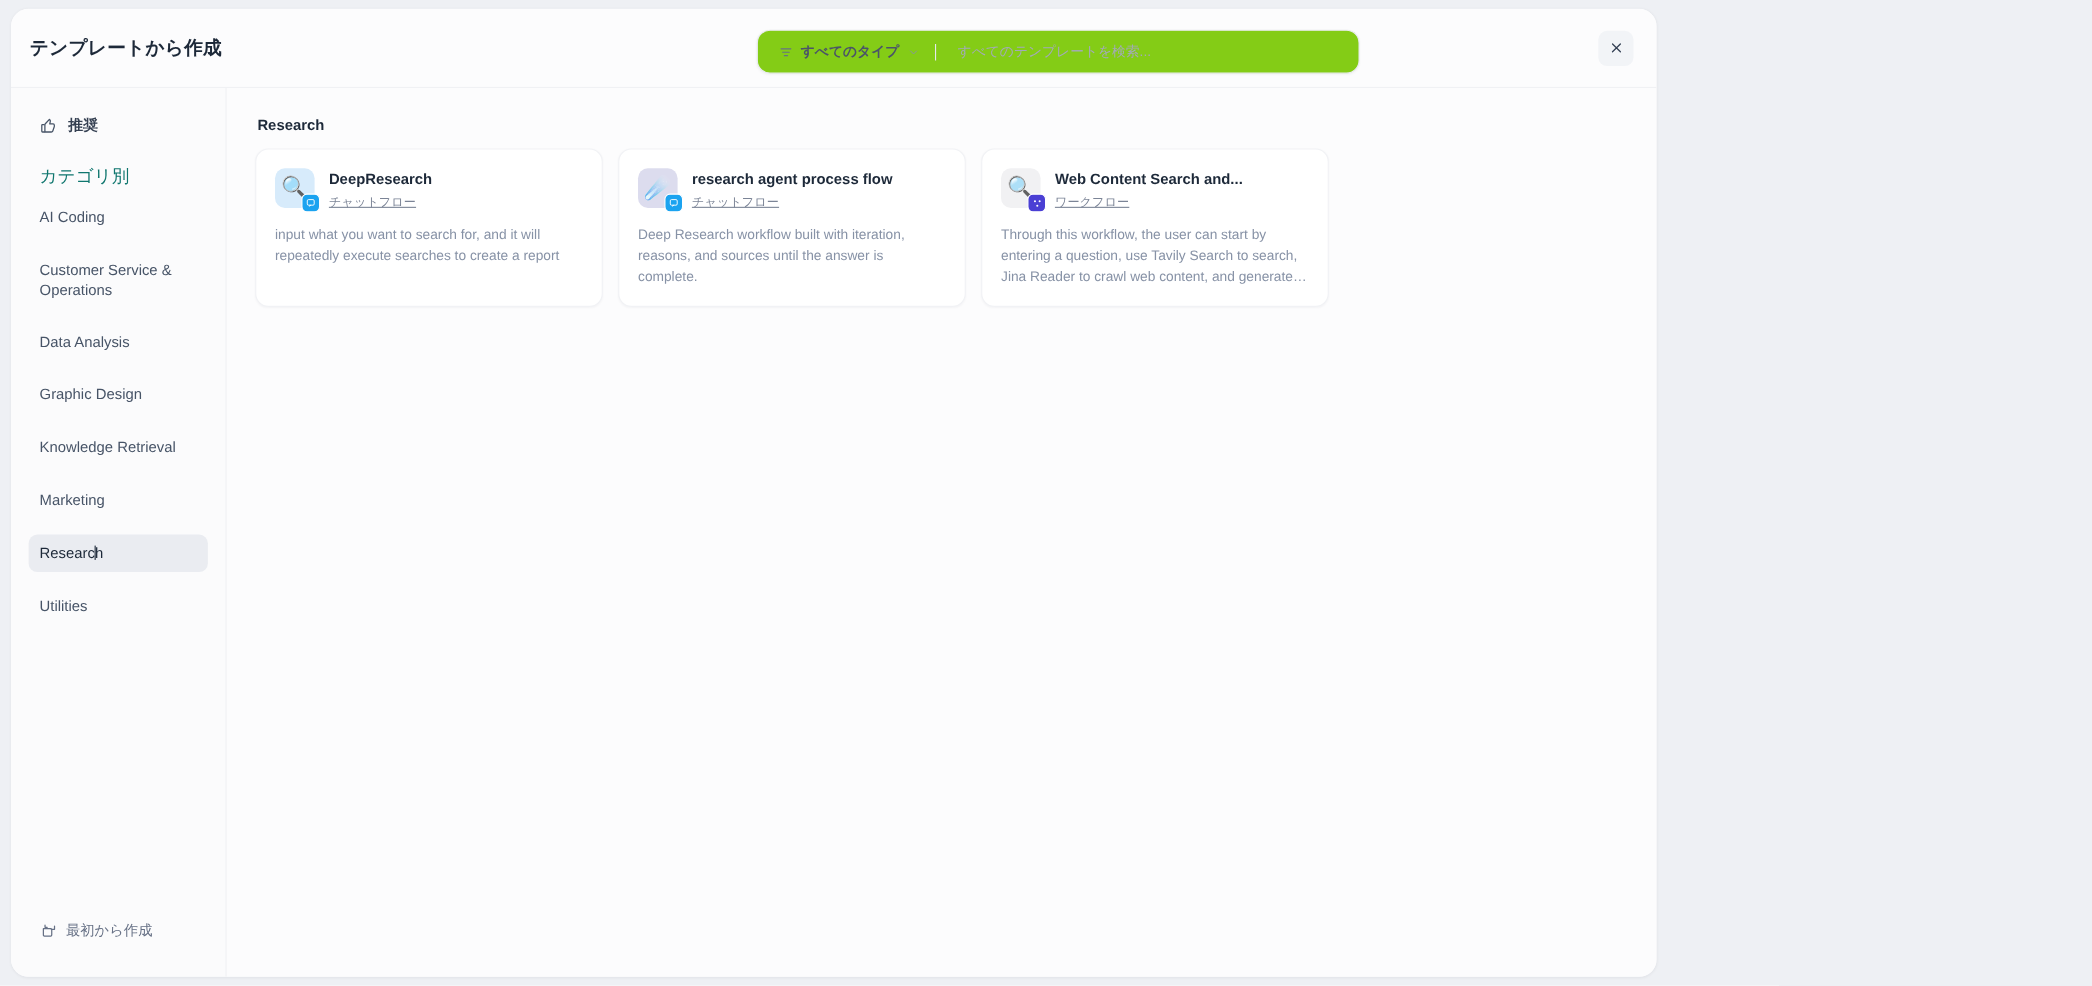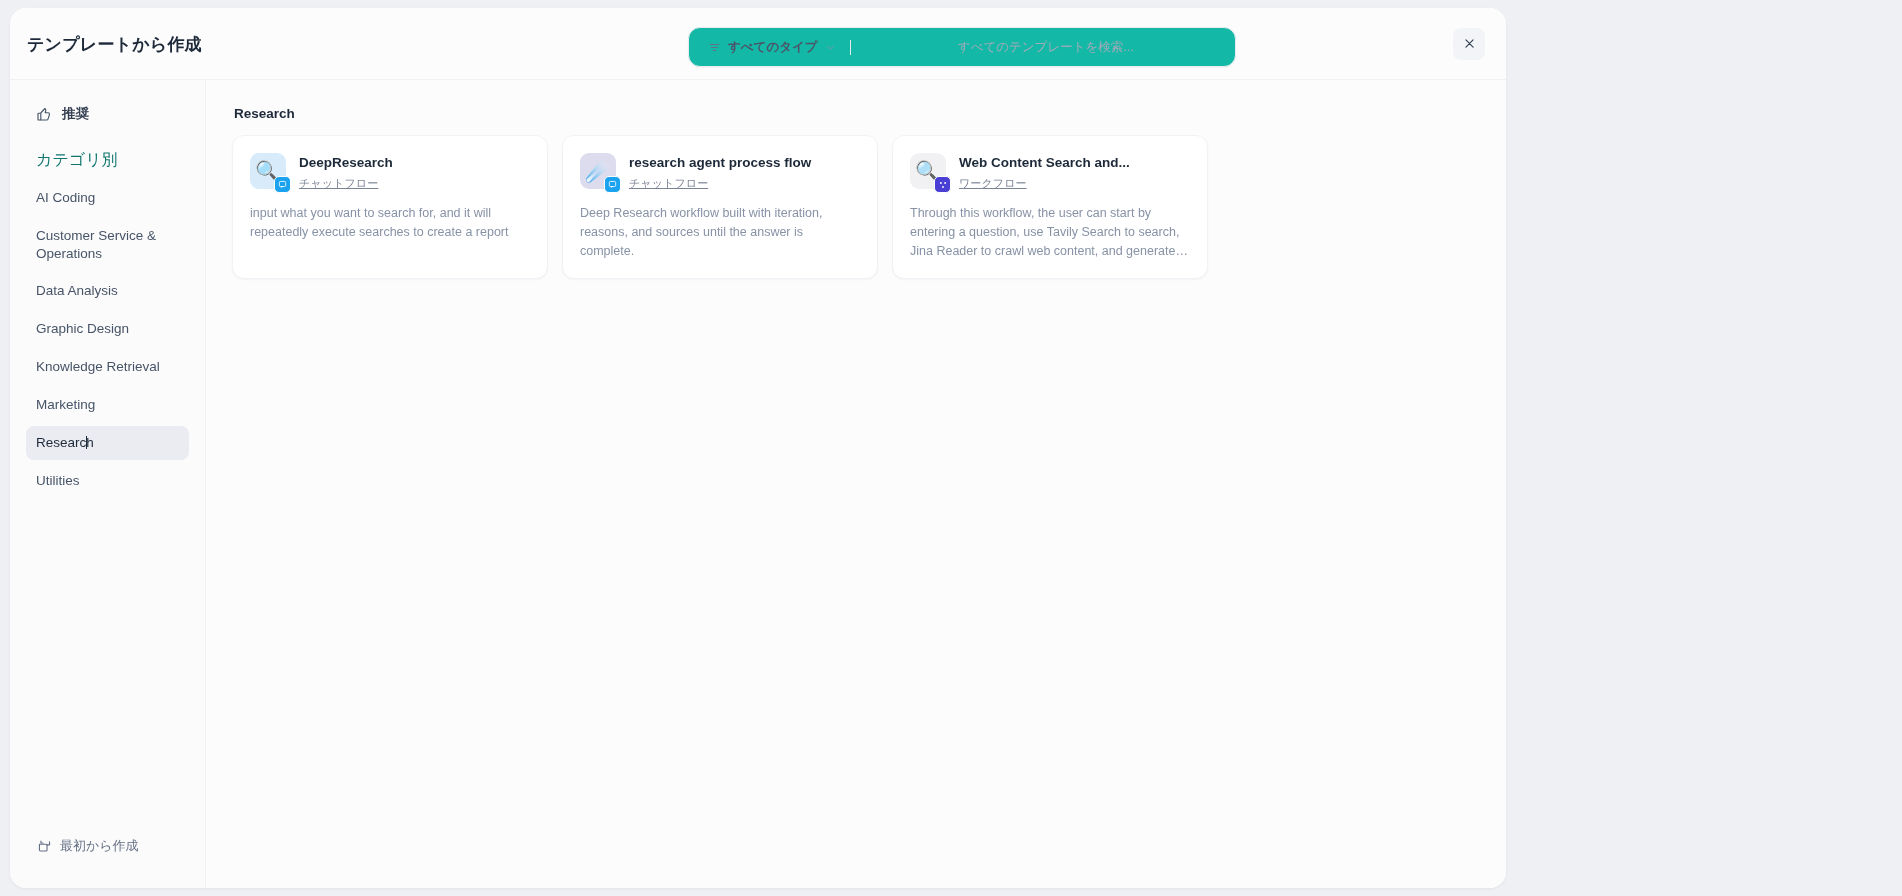--- a/index.html
+++ b/index.html
@@ -52,21 +52,21 @@
     color: #1d2939;
     letter-spacing: 0.2px;
   }
 
   .searchbar {
     position: absolute;
     left: 678px;
     top: 19px;
     width: 548px;
     height: 40px;
-    background: #14b8a6;
+    background: #84cc16;
     border: 1px solid #e9ebf0;
     border-radius: 12px;
     display: flex;
     align-items: center;
     box-shadow: 0 1px 2px rgba(16,24,40,0.035);
   }
 
   .type-filter {
     display: flex;
     align-items: center;
@@ -95,21 +95,20 @@
   .search-input {
     flex: 1;
     height: 100%;
     border: none;
     outline: none;
     background: transparent;
     font-family: inherit;
     font-size: 12.5px;
     color: #4b5468;
     padding: 0 14px 0 14px;
-    text-align: center;
   }
   .search-input::placeholder { color: #a3aab8; }
 
   .close-button {
     position: absolute;
     right: 21px;
     top: 50%;
     transform: translateY(-50%);
     width: 32px;
     height: 32px;
@@ -154,21 +153,21 @@
   }
 
   .category-heading {
     font-size: 16px;
     color: #0f766e;
     padding: 4px 10px;
     margin-bottom: 6px;
     font-weight: 400;
   }
 
-  .nav-list { display: flex; flex-direction: column; gap: 4px; }
+  .nav-list { display: flex; flex-direction: column; gap: 14px; }
 
   .nav-item {
     font-size: 13.5px;
     color: #475467;
     padding: 8px 10px;
     border-radius: 8px;
     cursor: pointer;
     line-height: 1.32;
   }
   .nav-item.active {

